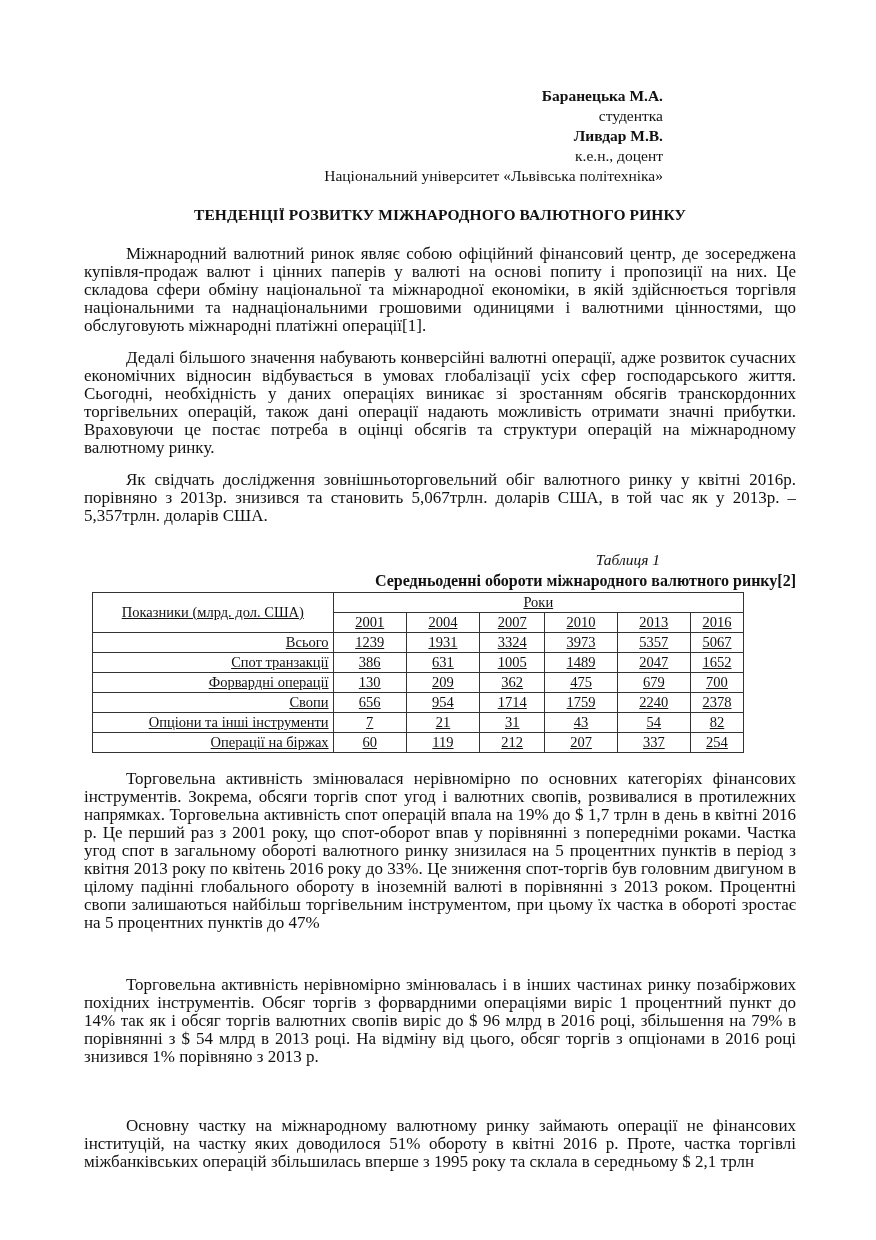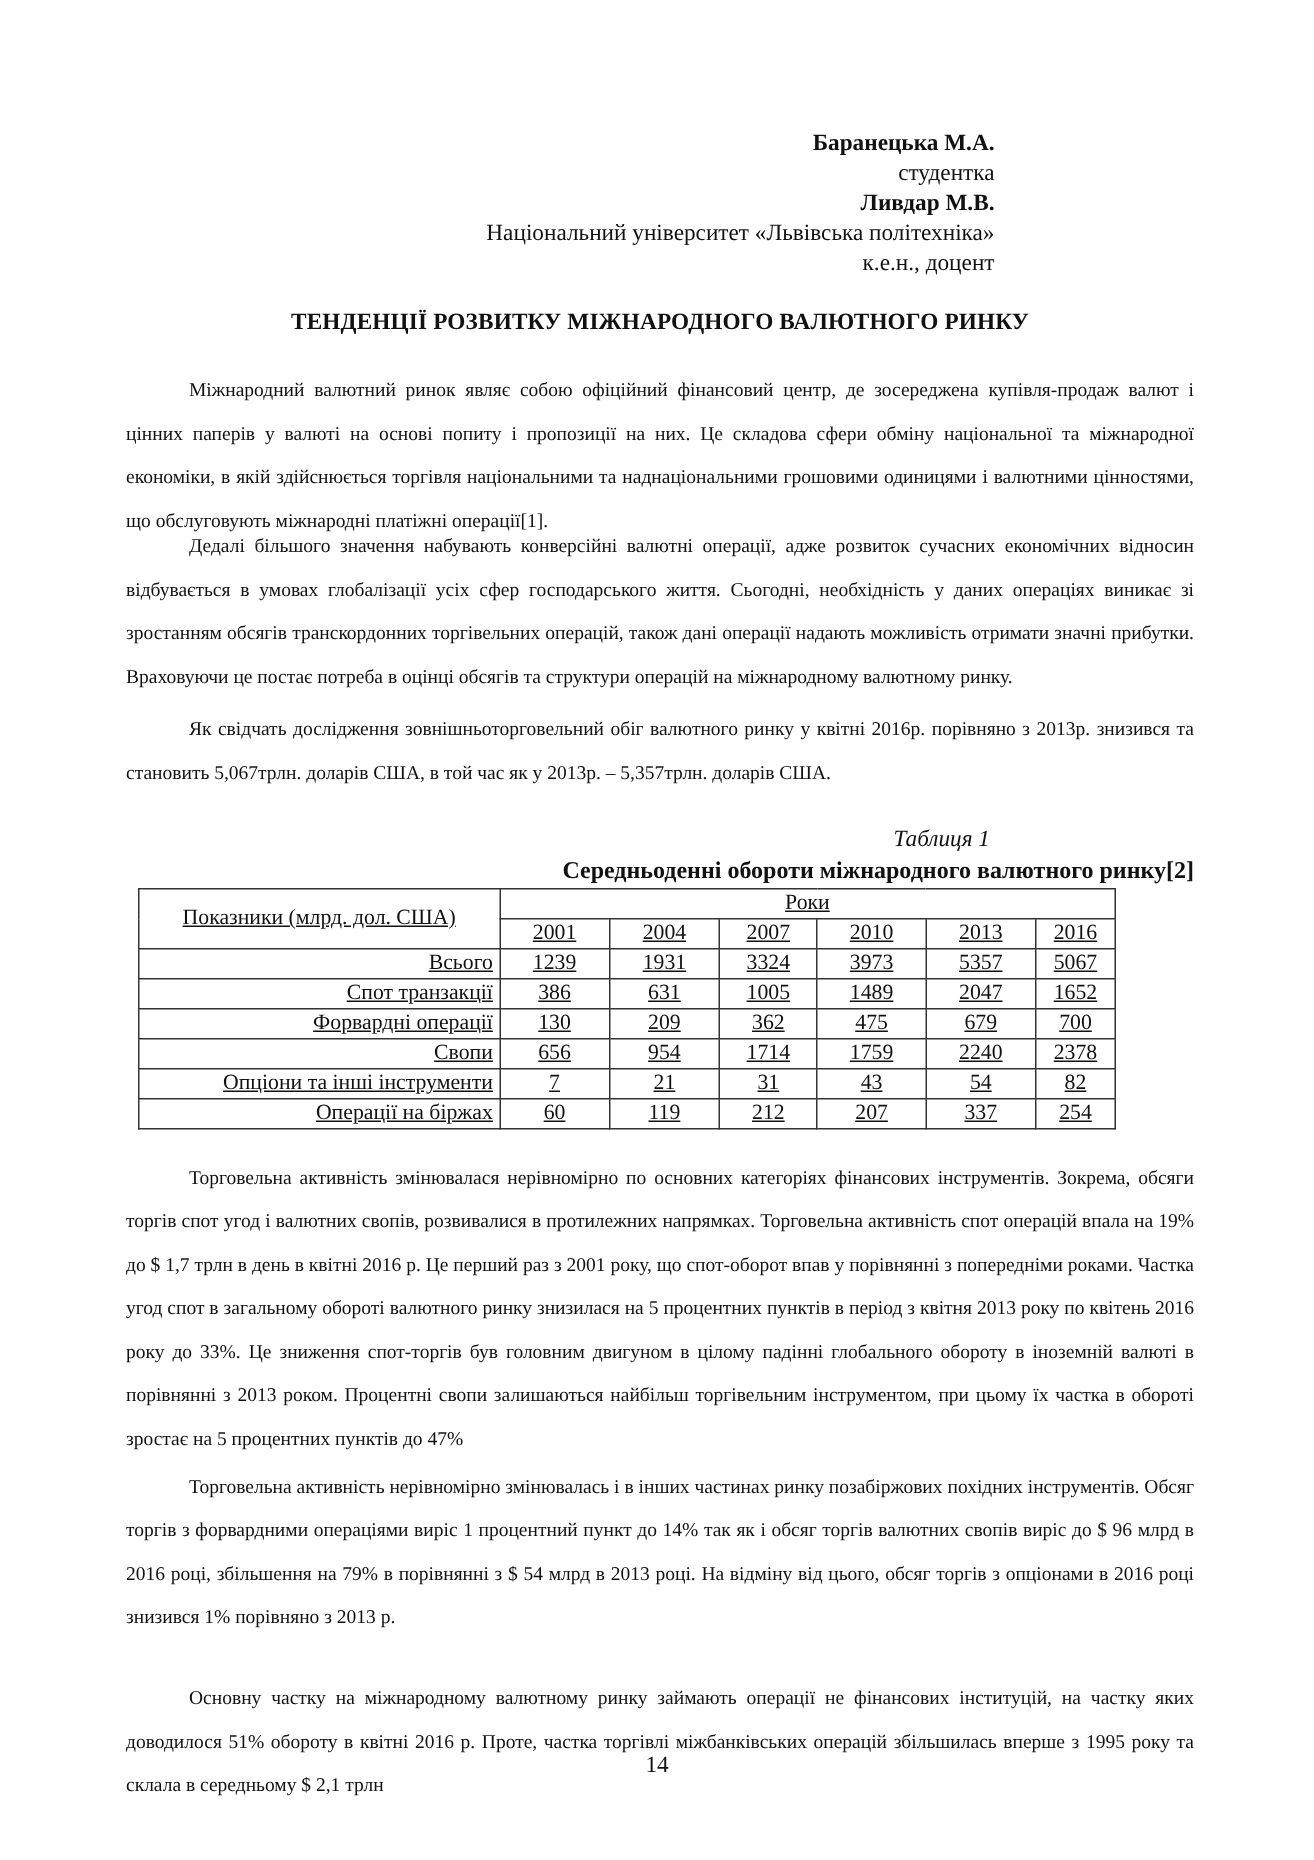--- a/index.html
+++ b/index.html
@@ -4,22 +4,22 @@
 <style>
   html, body { margin: 0; padding: 0; background: #ffffff; }
   body { width: 876px; height: 1240px; position: relative; overflow: hidden;
          font-family: "Liberation Serif", "DejaVu Serif", serif; color: #111; }
   .page { position: absolute; left: 0; top: 0; width: 744px; height: 1240px; }
   .author-block { position: absolute; right: 81px; top: 86px; text-align: right;
                   font-size: 15.5px; line-height: 20px; }
   .author-block .name { font-weight: bold; }
   .title { position: absolute; left: 84px; width: 712px; top: 206px; text-align: center;
            font-weight: bold; font-size: 15.5px; letter-spacing: 0.1px; }
-  .body-text { position: absolute; left: 84px; width: 712px; font-size: 13px;
-               line-height: 29px; text-align: justify; }
+  .body-text { position: absolute; left: 84px; width: 712px; font-size: 17px;
+               line-height: 18px; text-align: justify; }
   .body-text p { margin: 0; text-indent: 42px; }
   .p1 { top: 245px; }
   .p2 { top: 349px; }
   .p3 { top: 471px; }
   .table-label { position: absolute; right: 84px; top: 551px; font-style: italic; font-size: 15.5px; }
   .table-title { position: absolute; left: 84px; width: 712px; top: 572px; text-align: right;
                  font-weight: bold; font-size: 16px; }
   table.data { position: absolute; left: 92px; top: 592px; border-collapse: collapse;
                font-size: 14.5px; line-height: 17px; text-decoration: underline; }
   table.data td, table.data th { border: 1px solid #333; padding: 1px 4px; font-weight: normal; }
@@ -33,22 +33,22 @@
 </style>
 </head>
 <body>
 
 <div class="page">
 
   <div class="author-block">
     <div class="name">Баранецька М.А.</div>
     <div>студентка</div>
     <div class="name">Ливдар М.В.</div>
+    <div>к.е.н., доцент</div>
     <div>Національний університет «Львівська політехніка»</div>
-    <div>к.е.н., доцент</div>
   </div>
 
   <div class="title">ТЕНДЕНЦІЇ РОЗВИТКУ МІЖНАРОДНОГО ВАЛЮТНОГО РИНКУ</div>
 
   <div class="body-text p1">
     <p>Міжнародний валютний ринок являє собою офіційний фінансовий центр, де зосереджена купівля-продаж валют і цінних паперів у валюті на основі попиту і пропозиції на них. Це складова сфери обміну національної та міжнародної економіки, в якій здійснюється торгівля національними та наднаціональними грошовими одиницями і валютними цінностями, що обслуговують міжнародні платіжні операції[1].</p>
   </div>
   <div class="body-text p2">
     <p>Дедалі більшого значення набувають конверсійні валютні операції, адже розвиток сучасних економічних відносин відбувається в умовах глобалізації усіх сфер господарського життя. Сьогодні, необхідність у даних операціях виникає зі зростанням обсягів транскордонних торгівельних операцій, також дані операції надають можливість отримати значні прибутки. Враховуючи це постає потреба в оцінці обсягів та структури операцій на міжнародному валютному ринку.</p>
   </div>
@@ -135,14 +135,13 @@
   <div class="body-text p4">
     <p>Торговельна активність змінювалася нерівномірно по основних категоріях фінансових інструментів. Зокрема, обсяги торгів спот угод і валютних свопів, розвивалися в протилежних напрямках. Торговельна активність спот операцій  впала на 19% до $ 1,7 трлн в день в квітні 2016 р. Це перший раз з 2001 року, що спот-оборот впав у порівнянні з попередніми роками. Частка угод спот в загальному обороті валютного ринку знизилася на 5 процентних пунктів в період з квітня 2013 року по квітень 2016 року до 33%. Це зниження спот-торгів був головним двигуном в цілому падінні глобального обороту в іноземній валюті в порівнянні з 2013 роком. Процентні свопи залишаються найбільш торгівельним інструментом, при цьому їх частка в обороті зростає на 5 процентних пунктів до 47%</p>
   </div>
   <div class="body-text p5">
     <p>Торговельна активність нерівномірно змінювалась і в інших частинах ринку позабіржових похідних інструментів. Обсяг торгів з форвардними операціями виріс 1 процентний пункт до 14% так як і обсяг торгів валютних свопів виріс до $ 96 млрд в 2016 році, збільшення на 79% в порівнянні з $ 54 млрд в 2013 році. На відміну від цього, обсяг торгів з опціонами в 2016 році знизився 1% порівняно з 2013 р.</p>
   </div>
   <div class="body-text p6">
     <p>Основну частку на міжнародному валютному ринку займають операції не фінансових інституцій, на частку яких доводилося 51% обороту в квітні 2016 р. Проте, частка торгівлі міжбанківських операцій  збільшилась вперше з 1995 року та склала в середньому $ 2,1 трлн</p>
   </div>
 
-  <div class="page-number">14</div>
 </div>
 
 </body></html>

